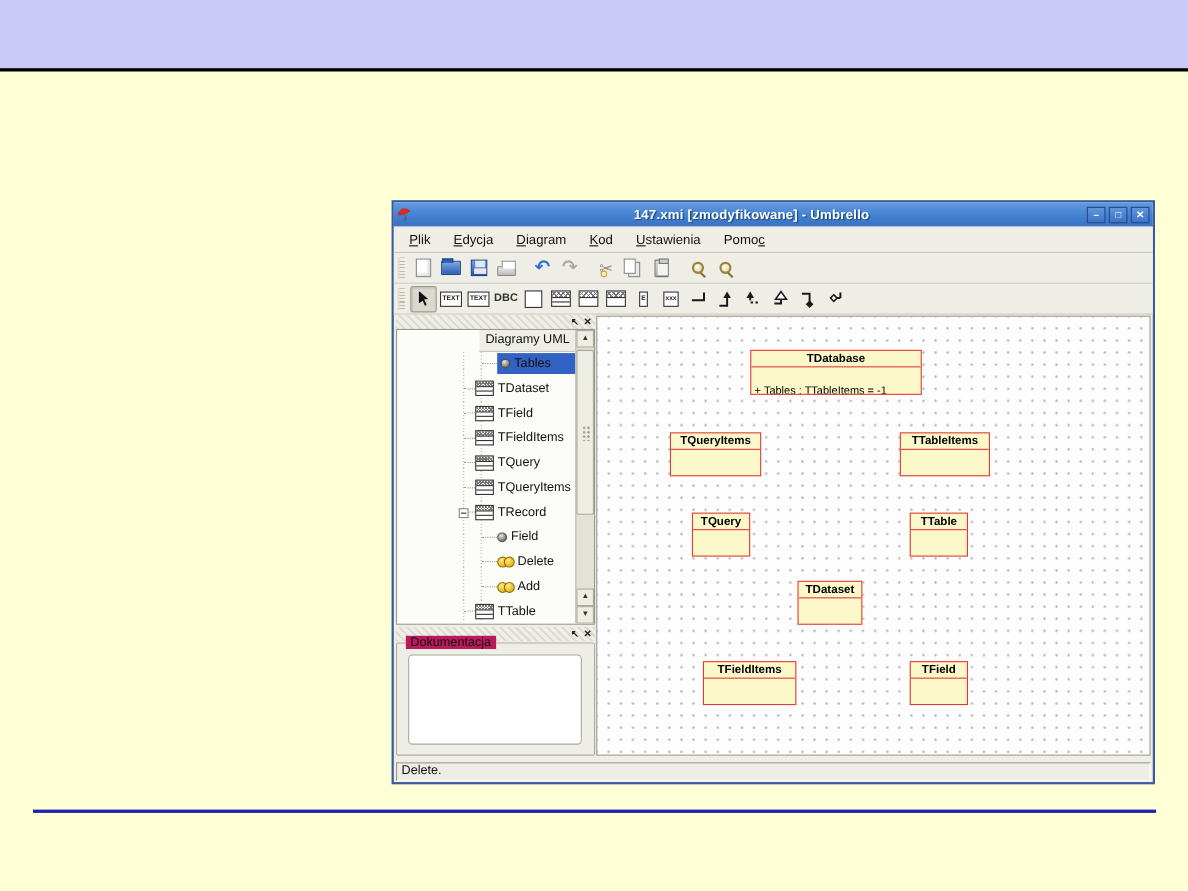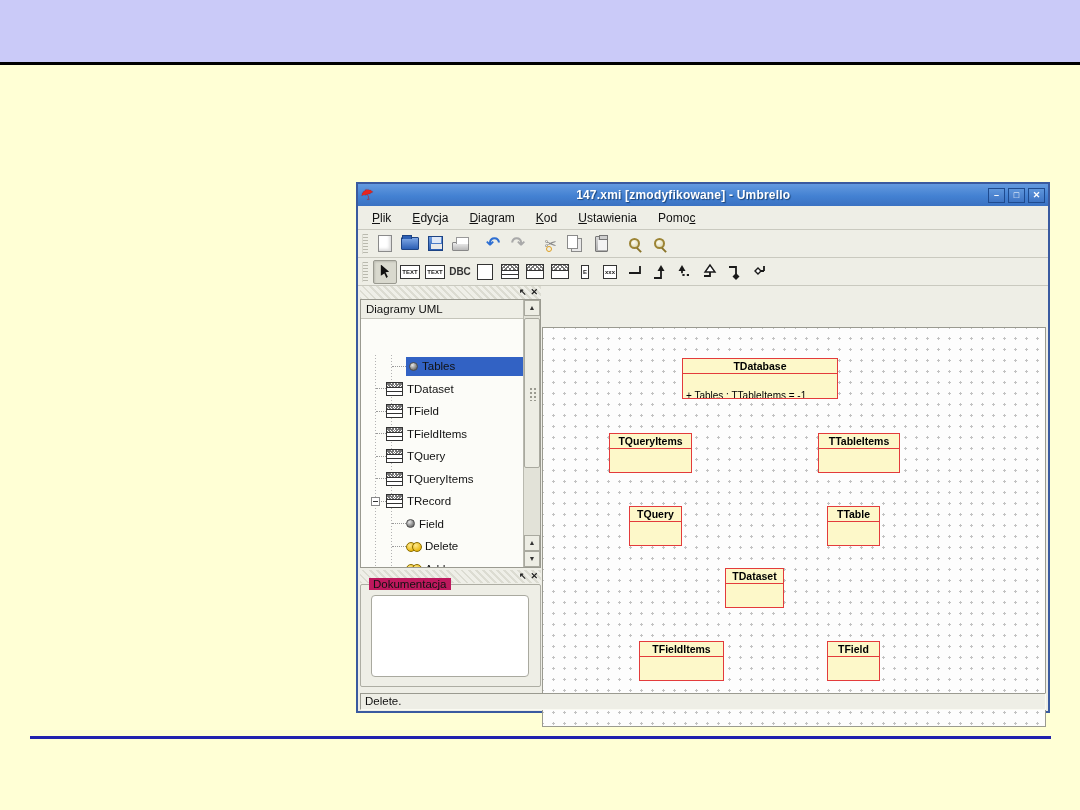--- a/index.html
+++ b/index.html
@@ -92,27 +92,27 @@
   
   .dock-handle { position:absolute; left:2px; width:181px; height:13px;
       background:repeating-linear-gradient(45deg,#DCDCD2 0 2px,#EFEFE8 2px 5px);
       display:flex; align-items:center; justify-content:flex-end; gap:4px; padding:0 3px;
       font-size:9px; color:#222; }
   .dock-handle.h1 { top:102px; } .dock-handle.h2 { top:386px; }
   .dock-btn { line-height:1; font-weight:bold; cursor:default; }
 
   .treewrap { position:absolute; left:2px; top:115px; width:181px; height:269px;
       border:1px solid #9a9a90; background:#FCFCF8; display:flex; overflow:hidden; }
-  .treecol { flex:1; display:flex; flex-direction:column; overflow:hidden; }
+  .treecol { flex:1; display:flex; flex-direction:column; overflow:hidden;align-items:flex-end; }
   .tree-header { height:21px; background:#EEEEE6; border-bottom:1px solid #c4c4ba;
       font-size:11.5px; color:#111; padding:3px 5px; }
   .tree-body { flex:1; position:relative;
       background-image:repeating-linear-gradient(to bottom,#b3b3b3 0 1px,transparent 1px 3px),
                        repeating-linear-gradient(to bottom,#b3b3b3 0 1px,transparent 1px 3px);
-      background-size:1px 100%,1px 100%; background-position:14px 0,30px 0; background-repeat:no-repeat;margin-top:36px; }
+      background-size:1px 100%,1px 100%; background-position:14px 0,30px 0; background-repeat:no-repeat; }
   .trow { height:22.5px; display:flex; align-items:center; font-size:11.5px; color:#111; position:relative; }
   .trow .hconn { border-top:1px dotted #999; height:0; }
   .trow .lbl { padding:1px 4px; white-space:nowrap; }
   .trow.sel .selband { background:#3262C4; display:flex; align-items:center; flex:1;
       height:19px; padding-left:3px; }
   .expander { width:9px; height:9px; border:1px solid #888; background:#fff; position:absolute;
       left:10px; top:7px; }
   .expander::after { content:""; position:absolute; left:1px; right:1px; top:3px; border-top:1px solid #333; }
   .tico-class { width:17px; height:14px; border:1px solid #333; background:#fff; position:relative; flex:none; }
   .tico-class i { display:block; height:5px; border-bottom:1px solid #333;
@@ -140,21 +140,21 @@
       border:1px solid #adada3; border-radius:2px; background:#EEEEE6; }
   .docbox-title { position:absolute; left:8px; top:-7px; background:#be185d; padding:0 4px;
       font-size:11.5px; color:#111; }
   .doc-text { position:absolute; left:10px; top:10px; width:158px; height:82px; background:#fff;
       border:1px solid #a9a99f; border-radius:4px; font-size:11px; padding:2px; color:#111; }
 
   
   .canvas { position:absolute; left:184px; top:103px; width:504px; height:400px;
       background:#FDFDFD; border:1px solid #9a9a90; overflow:hidden;
       background-image:radial-gradient(circle,#C2C2C2 1px,transparent 1.35px);
-      background-size:11px 11px; background-position:5px 5px;margin-top:40px; }
+      background-size:11px 11px; background-position:5px 5px; }
   .uml-class { position:absolute; border:1px solid #E33B3B; background:#FDF8C9;
       display:flex; flex-direction:column; overflow:hidden; }
   .uml-class .ut { font-weight:bold; font-size:10.5px; color:#000; text-align:center;
       padding:1px 3px; white-space:nowrap; }
   .uml-class .ua { border-top:1px solid #E33B3B; font-size:10px; color:#000; padding:16px 3px;
       white-space:nowrap; }
   .uml-class .ua.empty { height:8px; flex:none; }
   .uml-class .uo { border-top:1px solid #E33B3B; flex:1; }
 
   .statusbar { position:absolute; left:2px; top:509px; width:686px; height:17px;

